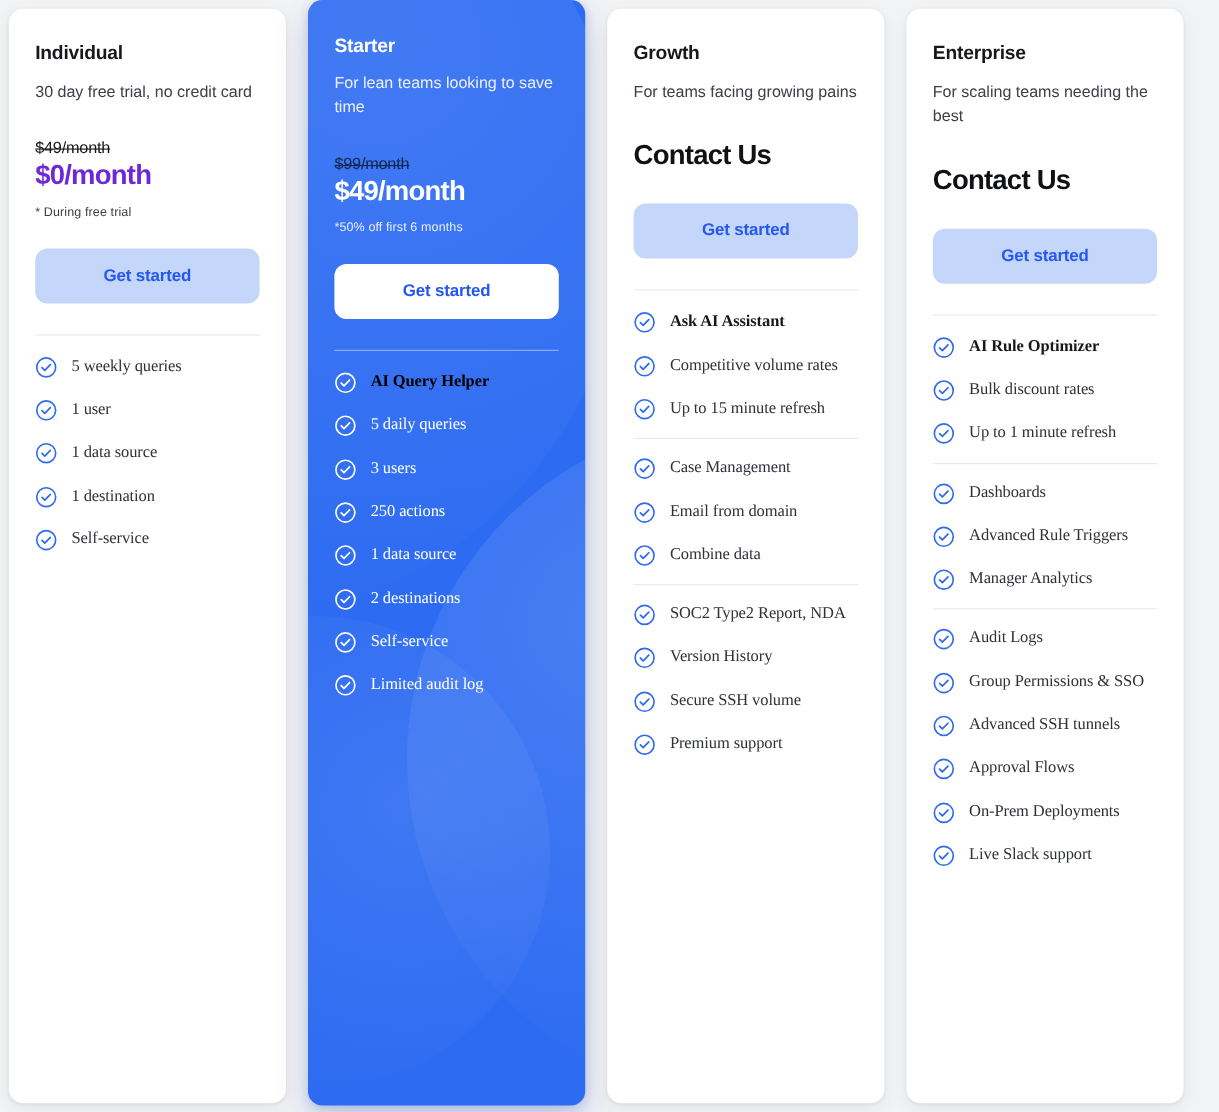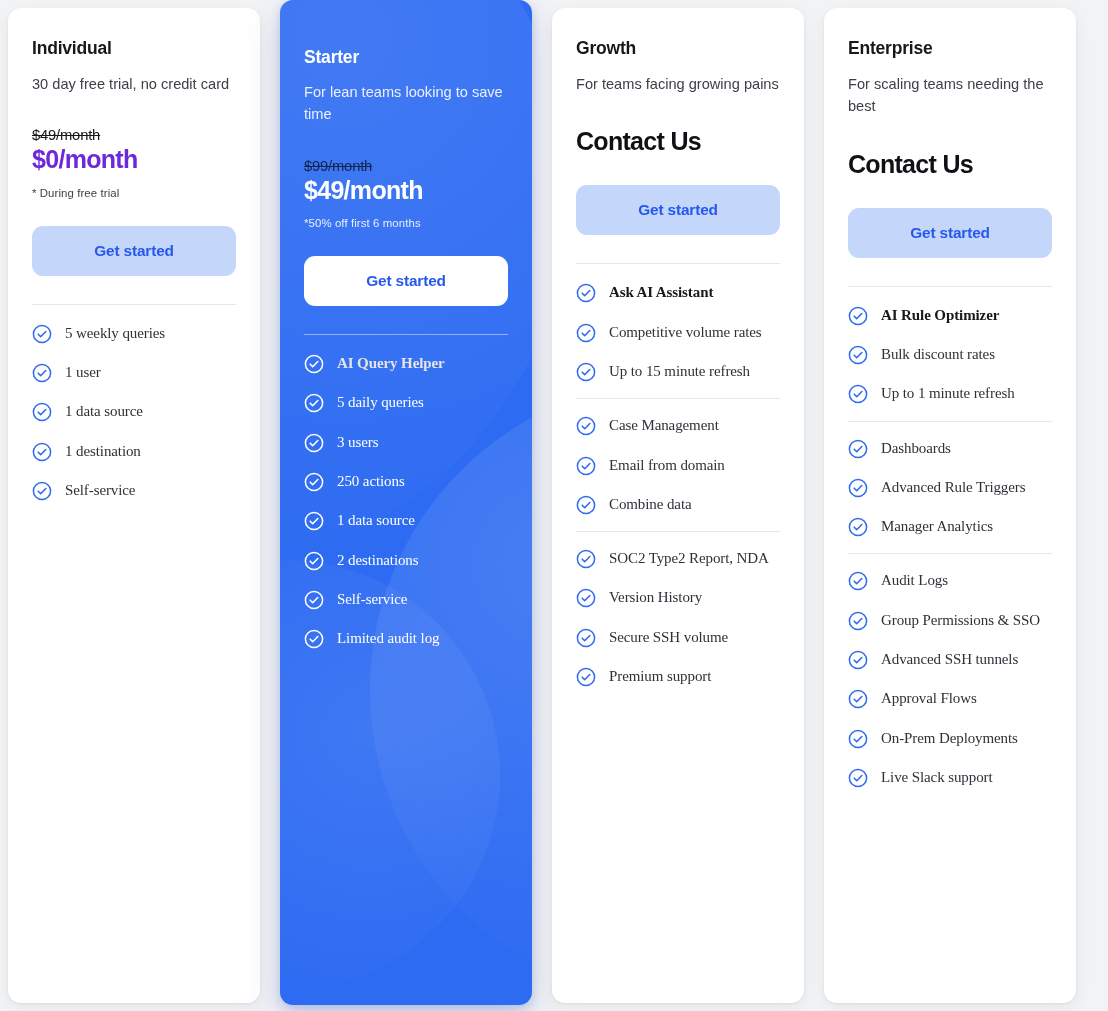--- a/index.html
+++ b/index.html
@@ -37,21 +37,21 @@
     background: #ffffff;
     margin-top: 8px;
     min-height: 995px;
     box-shadow: 0 1px 3px rgba(16,24,40,.07), 0 6px 18px rgba(16,24,40,.05);
   }
 
   .card.featured {
     background: #2d6bf2;
     margin-top: 0;
     min-height: 1005px;
-    padding-top: 47px;
+    padding-top: 31px;
     box-shadow: 0 3px 10px rgba(30,64,175,.20), 0 14px 34px rgba(30,64,175,.18);
   }
 
   
   .arc {
     position: absolute;
     border-radius: 50%;
     pointer-events: none;
   }
   .arc-a {
@@ -180,21 +180,21 @@
   .feat-label {
     font-size: 15px;
     line-height: 1.42;
     color: #2e3138;
     letter-spacing: -.1px;
     font-family: Liberation Serif, serif;
   }
   .feat.is-bold .feat-label { font-weight: bold; color: #17181c; }
 
   .featured .feat-label { color: #ffffff; }
-  .featured .feat.is-bold .feat-label { color: #e5e5e5; font-weight: bold; }
+  .featured .feat.is-bold .feat-label { color: #000000; font-weight: bold; }
 </style>
 </head>
 <body>
 
 <div class="pricing-grid">
 
   <section class="card plain">
     <div class="card-body">
       <h2 class="plan-name">Individual</h2>
       <p class="plan-tagline">30 day free trial, no credit card</p>

